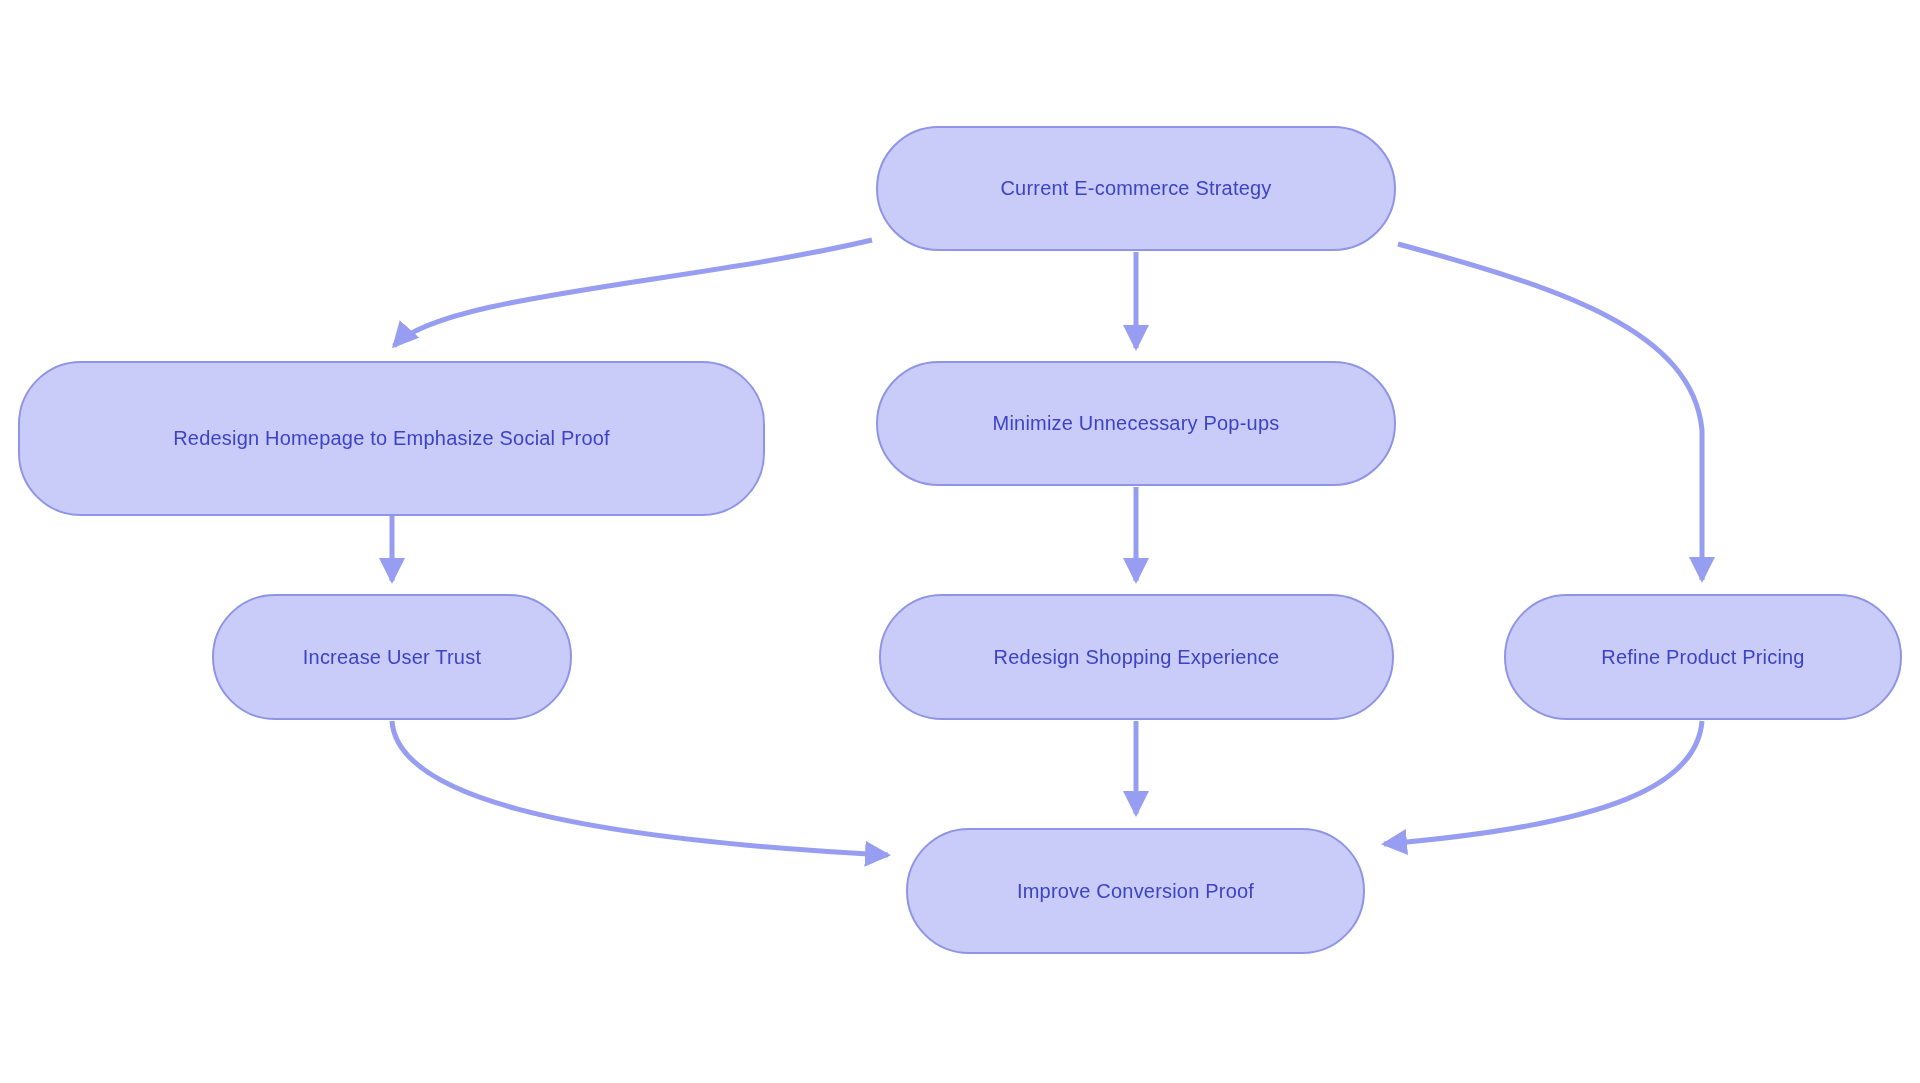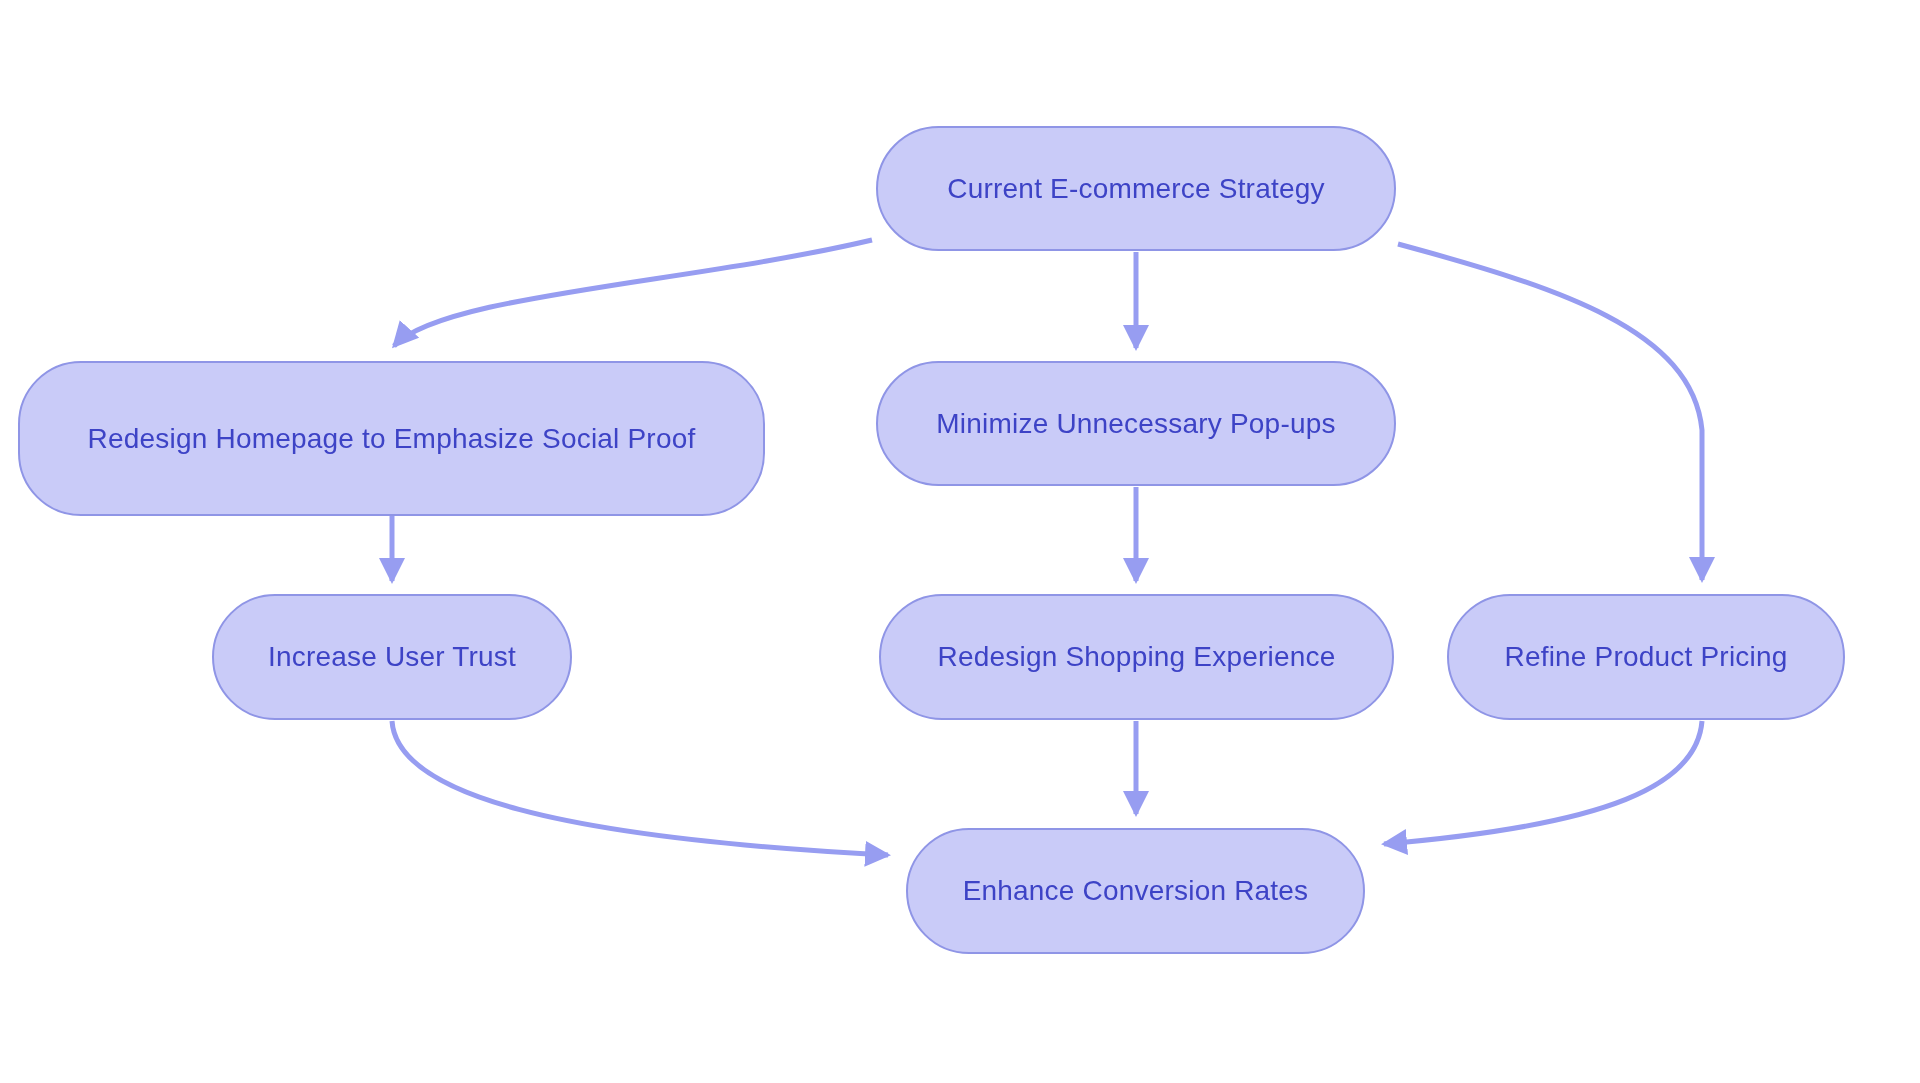--- a/index.html
+++ b/index.html
@@ -31,21 +31,21 @@
     position: absolute;
     box-sizing: border-box;
     background: #c9cbf8;
     border: 2px solid #8f95e6;
     border-radius: 63px;
     display: flex;
     align-items: center;
     justify-content: center;
     text-align: center;
     color: #3d43c6;
-    font-size: 28px;
+    font-size: 20px;
     letter-spacing: 0.2px;
     white-space: nowrap;
   }
 </style>
 </head>
 <body>
 
 <div class="canvas">
 
   <svg class="edges-layer" viewBox="0 0 1920 1083" xmlns="http://www.w3.org/2000/svg">
@@ -75,17 +75,17 @@
   <div class="node" style="left:876px; top:126px; width:520px; height:125px;">Current E-commerce Strategy</div>
 
   <div class="node" style="left:18px; top:361px; width:747px; height:155px;">Redesign Homepage to Emphasize Social Proof</div>
 
   <div class="node" style="left:876px; top:361px; width:520px; height:125px;">Minimize Unnecessary Pop-ups</div>
 
   <div class="node" style="left:212px; top:594px; width:360px; height:126px;">Increase User Trust</div>
 
   <div class="node" style="left:879px; top:594px; width:515px; height:126px;">Redesign Shopping Experience</div>
 
-  <div class="node" style="left:1447px; top:594px; width:398px; height:126px;">Refine Product Pricing</div>
+  <div class="node" style="left:1504px; top:594px; width:398px; height:126px;">Refine Product Pricing</div>
 
-  <div class="node" style="left:906px; top:828px; width:459px; height:126px;">Enhance Conversion Rates</div>
+  <div class="node" style="left:906px; top:828px; width:459px; height:126px;">Improve Conversion Proof</div>
 
 </div>
 
 </body></html>

